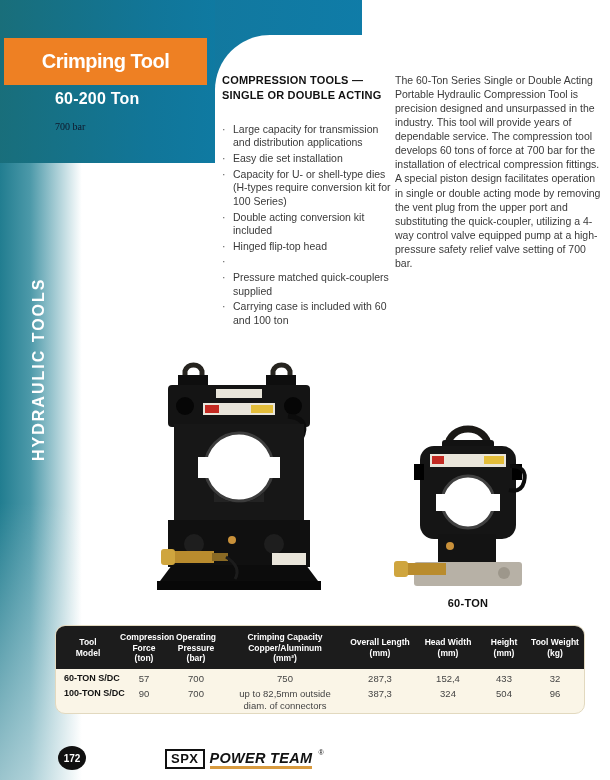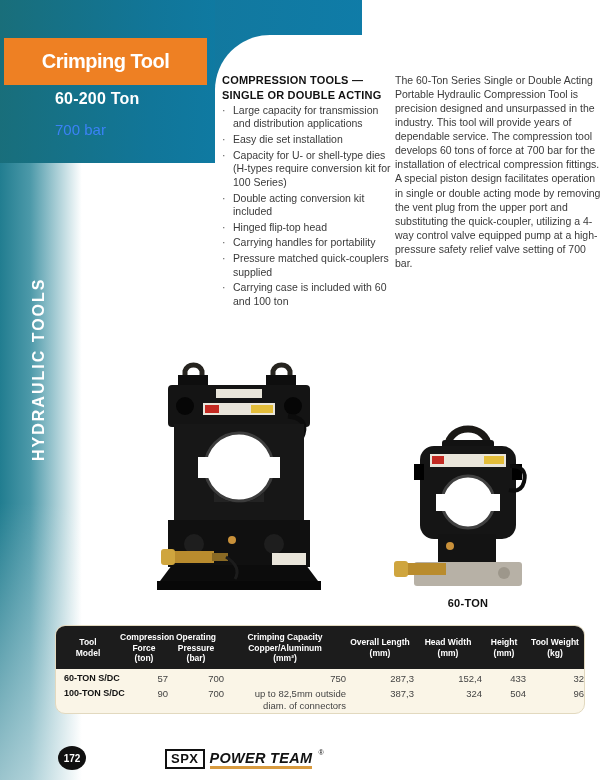--- a/index.html
+++ b/index.html
@@ -35,34 +35,34 @@
     display:flex;align-items:center;justify-content:center;
   }
   .banner-title{
     color:#ffffff;font-weight:bold;font-size:20px;letter-spacing:-0.5px;
     font-family:"Liberation Sans",sans-serif;
   }
   .range-label{
     position:absolute;left:55px;top:90px;color:#ffffff;font-weight:bold;font-size:16px;letter-spacing:0.2px;
   }
   .bar-label{
-    position:absolute;left:55px;top:121px;color:#3b82f6;font-size:15px;
-    font-family:Liberation Sans, sans-serif;
+    position:absolute;left:55px;top:121px;color:#0f172a;font-size:10px;
+    font-family:Liberation Serif, serif;
   }
   .vertical-label{
     position:absolute;left:30px;top:233px;height:228px;
     writing-mode:vertical-rl;transform:rotate(180deg);
     color:#ffffff;font-weight:bold;font-size:16px;letter-spacing:2px;
     display:flex;align-items:center;
   }
   
   .features{position:absolute;left:222px;top:73px;width:170px;}
   .features-heading{
     font-weight:bold;font-size:11px;color:#111;letter-spacing:0.2px;
-    white-space:pre-line;line-height:1.35;margin-bottom:1px;
+    white-space:pre-line;line-height:1.35;margin-bottom:20px;
   }
   .feature-item{display:flex;font-size:10.5px;line-height:1.3;color:#3a3a3a;margin-bottom:2px;}
   .feature-bullet{width:11px;flex:none;color:#555;}
   
   .description{position:absolute;left:395px;top:73px;width:210px;font-size:10.5px;line-height:1.34;color:#3a3a3a;}
   .description p{margin:0;}
   
   .fig-100{position:absolute;left:152px;top:360px;width:175px;}
   .fig-60{position:absolute;left:392px;top:422px;width:152px;}
   .fig-caption{
@@ -79,21 +79,21 @@
     padding:5px 0 4px 0;min-height:34px;align-items:center;
   }
   .spec-header .cell{
     color:#ffffff;font-weight:bold;font-size:8.5px;text-align:center;
     white-space:pre-line;line-height:1.25;
   }
   .spec-row{
     display:grid;grid-template-columns:64px 48px 56px 122px 68px 68px 44px 58px;
     align-items:start;padding-top:4px;
   }
-  .spec-row .cell{font-size:9.5px;text-align:right;color:#444;line-height:1.2;}
+  .spec-row .cell{font-size:9.5px;text-align:center;color:#444;line-height:1.2;}
   .spec-row .cell.model{font-weight:bold;color:#111;text-align:left;padding-left:8px;font-size:9px;white-space:nowrap;}
   
   .page-circle{
     position:absolute;left:58px;top:746px;width:28px;height:24px;border-radius:50%;
     background:#101010;color:#fff;font-weight:bold;font-size:10px;
     display:flex;align-items:center;justify-content:center;
   }
   .brand{position:absolute;left:165px;top:749px;display:flex;align-items:center;gap:5px;}
   .brand-spx{
     border:2px solid #111;color:#111;font-weight:bold;font-size:13px;
@@ -141,21 +141,20 @@
     <div class="feature-item">
       <span class="feature-bullet">·</span>
       <span>Double acting conversion kit included</span>
     </div>
     <div class="feature-item">
       <span class="feature-bullet">·</span>
       <span>Hinged flip-top head</span>
     </div>
     <div class="feature-item">
       <span class="feature-bullet">·</span>
-      <span>Carrying handles for portability</span>
     </div>
     <div class="feature-item">
       <span class="feature-bullet">·</span>
       <span>Pressure matched quick-couplers supplied</span>
     </div>
     <div class="feature-item">
       <span class="feature-bullet">·</span>
       <span>Carrying case is included with 60 and 100 ton</span>
     </div>
   </div>

